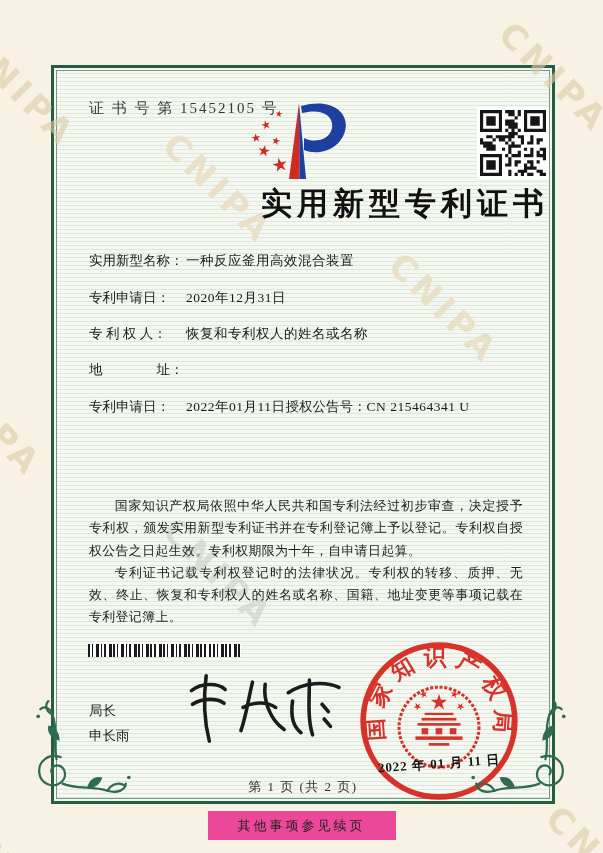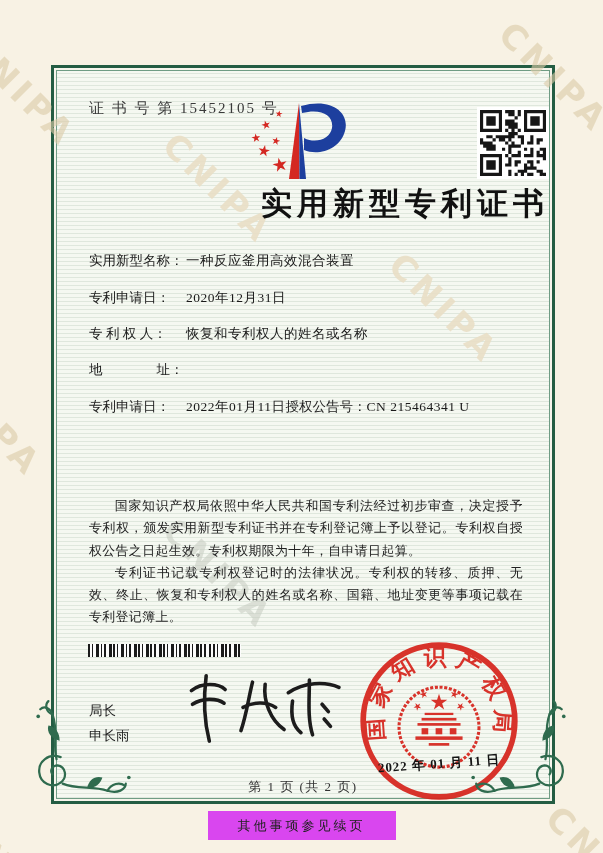--- a/index.html
+++ b/index.html
@@ -81,21 +81,21 @@
     position:absolute;left:0;top:707px;width:100%;text-align:center;
     font-size:13px;letter-spacing:1.5px;color:#333;
   }
   
   .flourish{position:absolute;width:112px;height:112px;z-index:3;}
   .fl-bl{left:26px;top:694px;}
   .fl-br{left:464px;top:694px;transform:scaleX(-1);}
   
   .note-band{
     position:absolute;left:50%;top:811px;transform:translateX(-50%);
-    background:#d946ef;padding:5px 30px;
+    background:#ec4899;padding:5px 30px;
   }
   .note-text{font-size:13px;letter-spacing:3px;color:#222;white-space:nowrap;}
 </style>
 </head>
 <body>
 
 <div class="cert">
 
   <div class="wm wm-in wm8">CNIPA</div>
   <div class="wm wm-in wm3">CNIPA</div>

